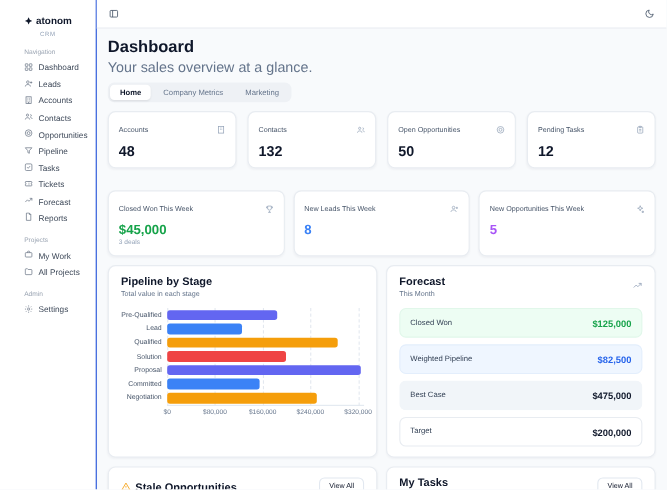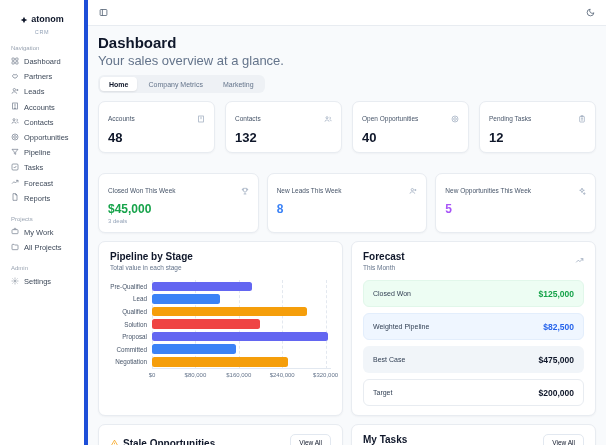--- a/index.html
+++ b/index.html
@@ -1,22 +1,22 @@
 <!DOCTYPE html>
 <html><head>
 <meta charset="utf-8">
 <style>
   * { margin:0; padding:0; box-sizing:border-box; }
   html,body { width:606px; height:445px; overflow:hidden; background:#f8fafc;
     font-family:"Liberation Sans", sans-serif; color:#0f172a; }
   .app { display:flex; width:606px; height:445px; }
 
   
-  .sidebar { width:88px; min-width:88px; background:#fff; border-right:4px solid #1d4ed8;
-    padding:8px 6px; overflow:hidden; }
+  .sidebar { width:88px; min-width:88px; background:#fff; border-right:1px solid #1d4ed8;
+    padding:8px 17px; overflow:hidden; }
   .logo-row { display:flex; align-items:center; justify-content:center; gap:3px; margin-top:2px; }
   .logo-row svg { width:8px; height:8px; color:#0f172a; }
   .logo-name { font-size:9px; font-weight:bold; }
   .logo-sub { text-align:center; font-size:5.5px; color:#94a3b8; margin-top:1px; letter-spacing:.6px; }
   .nav-section-label { font-size:6px; color:#9aa4b2; margin:10px 0 3px 5px; }
   .nav-item { display:flex; align-items:center; gap:5px; padding:2.6px 5px; font-size:7.5px;
     color:#3f4a5a; border-radius:4px; cursor:pointer; white-space:nowrap; }
   .nav-item svg { width:8px; height:8px; color:#6b7687; flex:none; }
 
   
@@ -105,26 +105,20 @@
       <span><svg viewBox="0 0 24 24" fill="none" stroke="currentColor" stroke-width="2">
             <rect x="3" y="3" width="7" height="7" rx="1"></rect>
             <rect x="14" y="3" width="7" height="7" rx="1"></rect>
             <rect x="3" y="14" width="7" height="7" rx="1"></rect>
             <rect x="14" y="14" width="7" height="7" rx="1"></rect>
           </svg></span>
       <span>Dashboard</span>
     </div>
     <div class="nav-item">
       <span><svg viewBox="0 0 24 24" fill="none" stroke="currentColor" stroke-width="2">
-            <path d="M4 12l4-5 4 2 4-2 4 5-5 6h-6z"></path>
-          </svg></span>
-      <span>Partners</span>
-    </div>
-    <div class="nav-item">
-      <span><svg viewBox="0 0 24 24" fill="none" stroke="currentColor" stroke-width="2">
             <circle cx="10" cy="8" r="3.5"></circle>
             <path d="M3 20c0-3.5 3-5.5 7-5.5s7 2 7 5.5M19 6v6M16 9h6"></path>
           </svg></span>
       <span>Leads</span>
     </div>
     <div class="nav-item">
       <span><svg viewBox="0 0 24 24" fill="none" stroke="currentColor" stroke-width="2">
             <rect x="5" y="3" width="14" height="18"></rect>
             <path d="M9 7h2M13 7h2M9 11h2M13 11h2M9 15h2M13 15h2M11 21v-3h2v3"></path>
           </svg></span>
@@ -149,20 +143,27 @@
             <path d="M3 4h18l-7 8v7l-4-2v-5z"></path>
           </svg></span>
       <span>Pipeline</span>
     </div>
     <div class="nav-item">
       <span><svg viewBox="0 0 24 24" fill="none" stroke="currentColor" stroke-width="2">
             <rect x="3" y="3" width="18" height="18" rx="3"></rect>
             <path d="M8 12l3 3 5-6"></path>
           </svg></span>
       <span>Tasks</span>
+    </div>
+    <div class="nav-item">
+      <span><svg viewBox="0 0 24 24" fill="none" stroke="currentColor" stroke-width="2">
+            <path d="M3 8a2 2 0 012-2h14a2 2 0 012 2v2a2 2 0 000 4v2a2 2 0 01-2 2H5a2 2 0 01-2-2v-2a2 2 0 000-4z"></path>
+            <path d="M13 6v12" stroke-dasharray="2 2"></path>
+          </svg></span>
+      <span>Tickets</span>
     </div>
     <div class="nav-item">
       <span><svg viewBox="0 0 24 24" fill="none" stroke="currentColor" stroke-width="2">
             <path d="M3 17l6-6 4 4 8-8M15 7h6v6"></path>
           </svg></span>
       <span>Forecast</span>
     </div>
     <div class="nav-item">
       <span><svg viewBox="0 0 24 24" fill="none" stroke="currentColor" stroke-width="2">
             <path d="M6 2h8l4 4v16H6z"></path>
@@ -244,21 +245,21 @@
           <div class="stat-value">132</div>
         </div>
         <div class="card stat-card">
           <div class="stat-top">
             <span class="stat-label">Open Opportunities</span>
             <span><svg viewBox="0 0 24 24" fill="none" stroke="currentColor" stroke-width="2">
                   <circle cx="12" cy="12" r="9"></circle>
                   <circle cx="12" cy="12" r="4"></circle>
                 </svg></span>
           </div>
-          <div class="stat-value">40</div>
+          <div class="stat-value">50</div>
         </div>
         <div class="card stat-card">
           <div class="stat-top">
             <span class="stat-label">Pending Tasks</span>
             <span><svg viewBox="0 0 24 24" fill="none" stroke="currentColor" stroke-width="2">
                   <rect x="5" y="4" width="14" height="17" rx="2"></rect>
                   <rect x="9" y="2" width="6" height="4" rx="1"></rect>
                   <path d="M9 11h6M9 15h6"></path>
                 </svg></span>
           </div>

